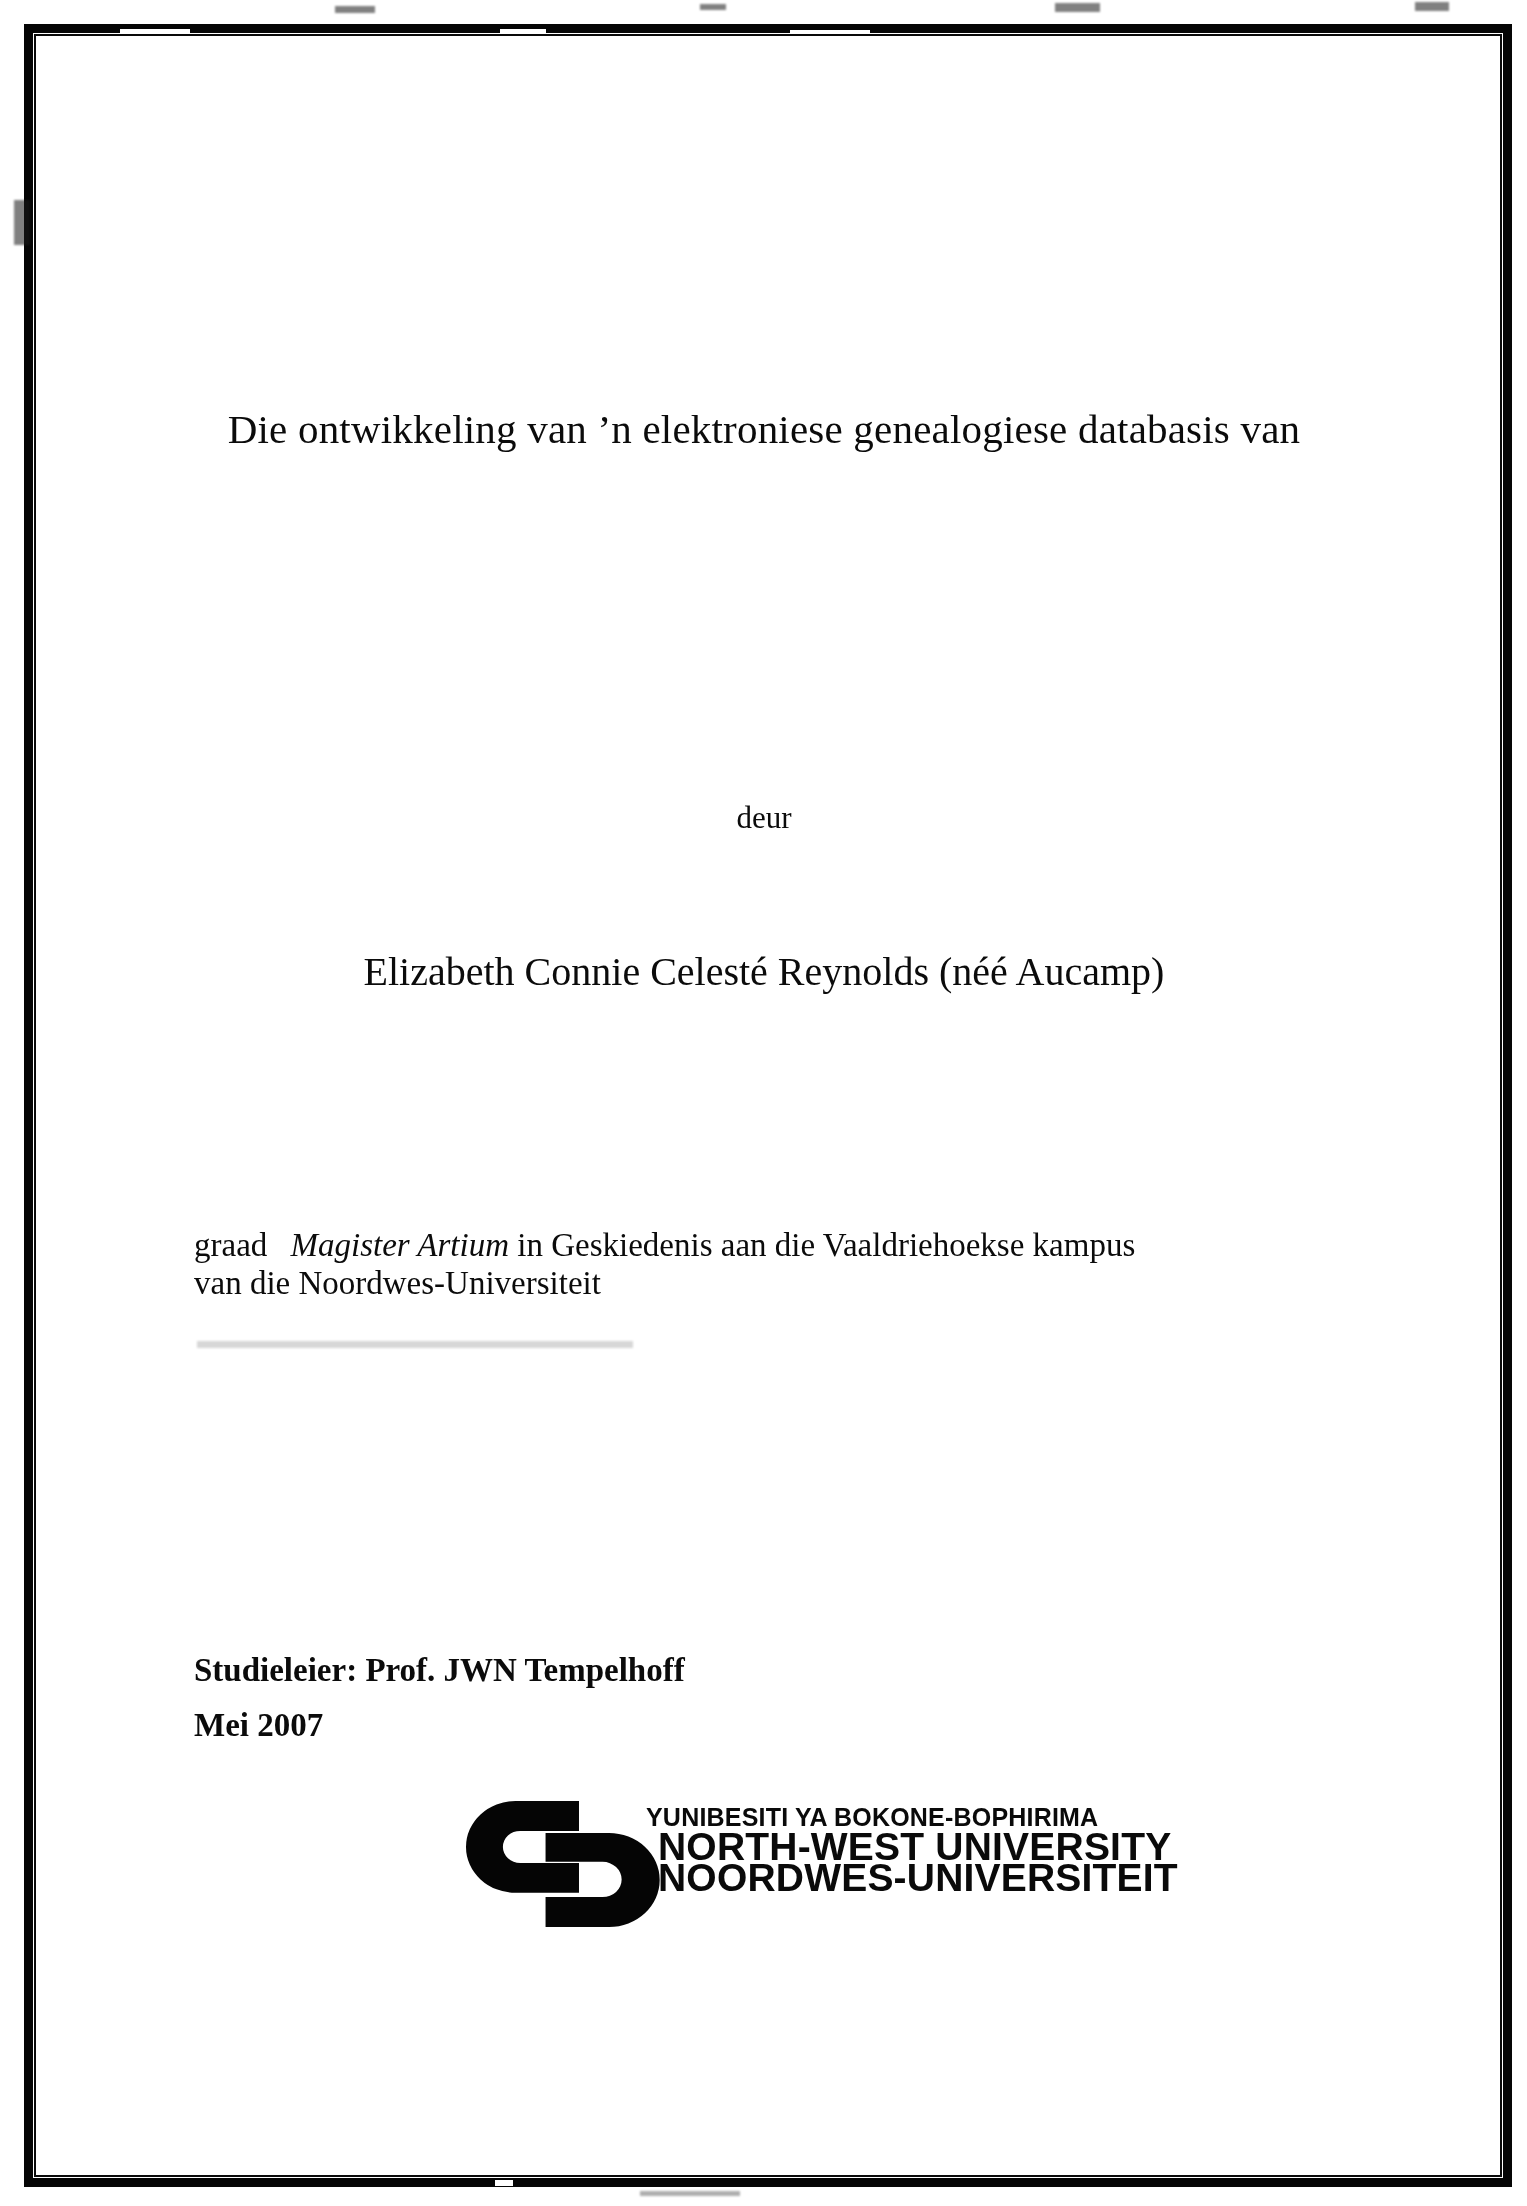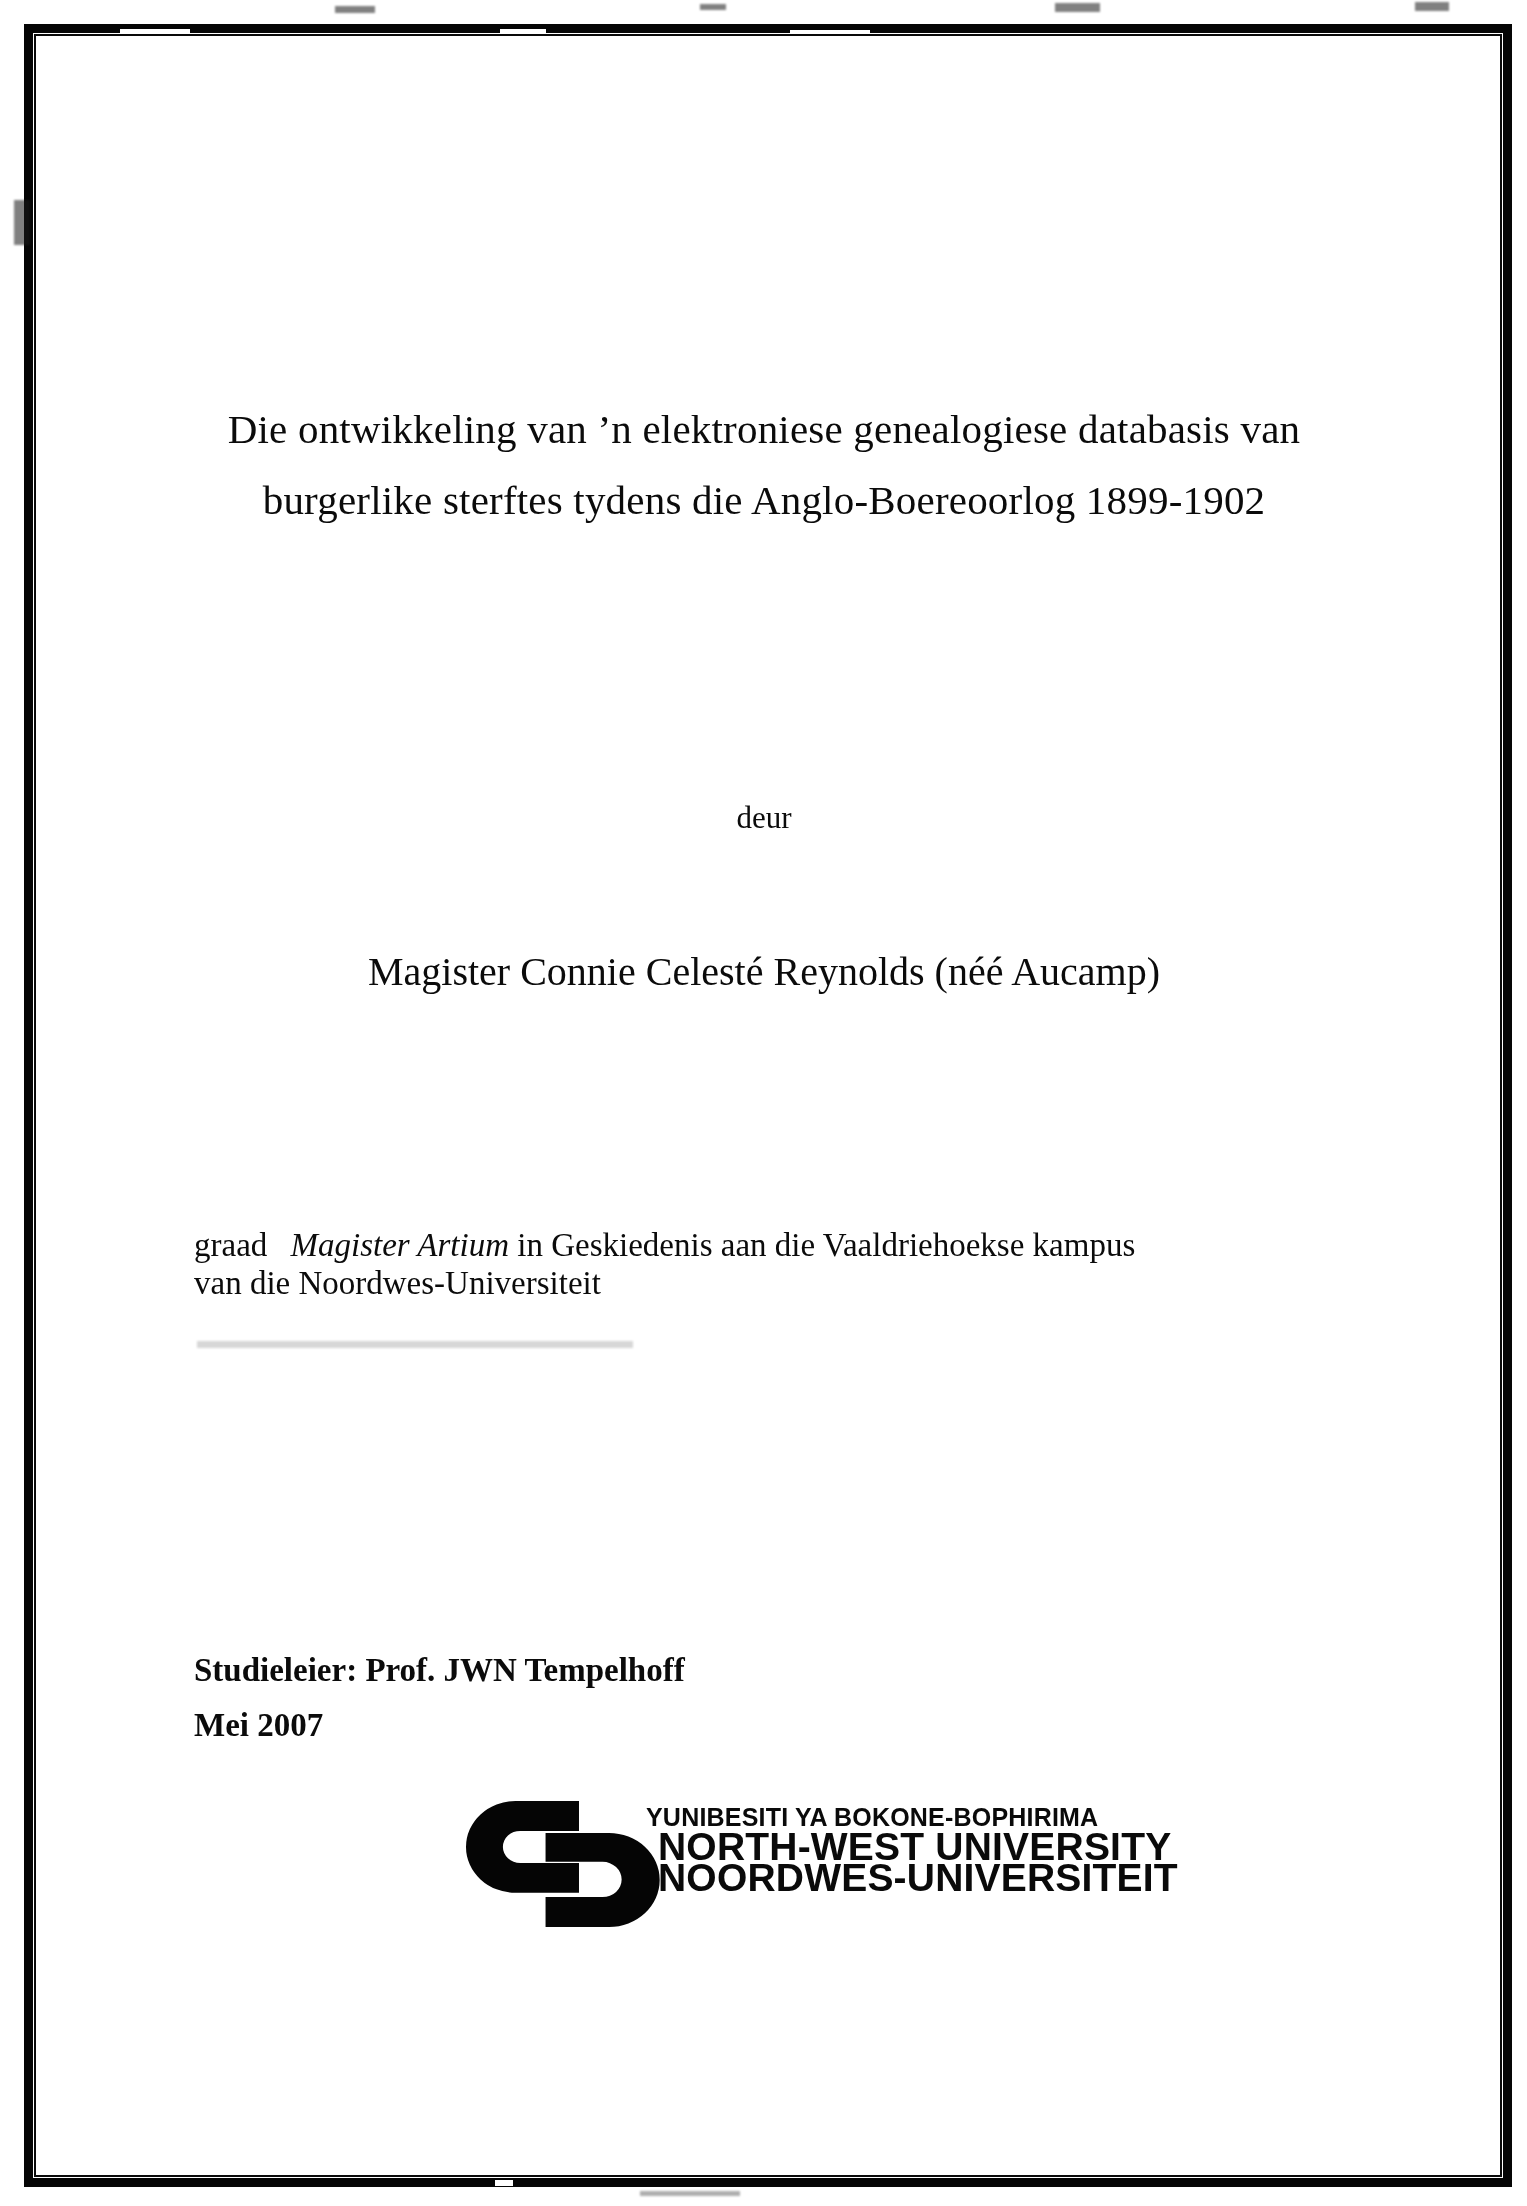--- a/index.html
+++ b/index.html
@@ -114,26 +114,25 @@
 </style>
 </head>
 <body>
 
 <div class="frame">
   <div class="frame-inner"></div>
 </div>
 
 <div class="centerband title-block">
   <div class="title-line">Die ontwikkeling van ’n elektroniese genealogiese databasis van</div>
-  <div class="title-line">burgerlike sterftes tydens die Anglo-Boereoorlog 1899-1902</div>
 </div>
 
 <div class="centerband byline-block">deur</div>
 
-<div class="centerband author-block">Magister Connie Celesté Reynolds (néé Aucamp)</div>
+<div class="centerband author-block">Elizabeth Connie Celesté Reynolds (néé Aucamp)</div>
 
 <div class="statement-block">
   <div class="statement-line"><span>graad </span><i>Magister Artium</i><span> in Geskiedenis aan die Vaaldriehoekse kampus</span></div>
   <div class="statement-line">van die Noordwes-Universiteit</div>
 </div>
 
 <div class="ghost-line"></div>
 
 <div class="supervisor-block">
   <div>Studieleier: Prof. JWN Tempelhoff</div>

